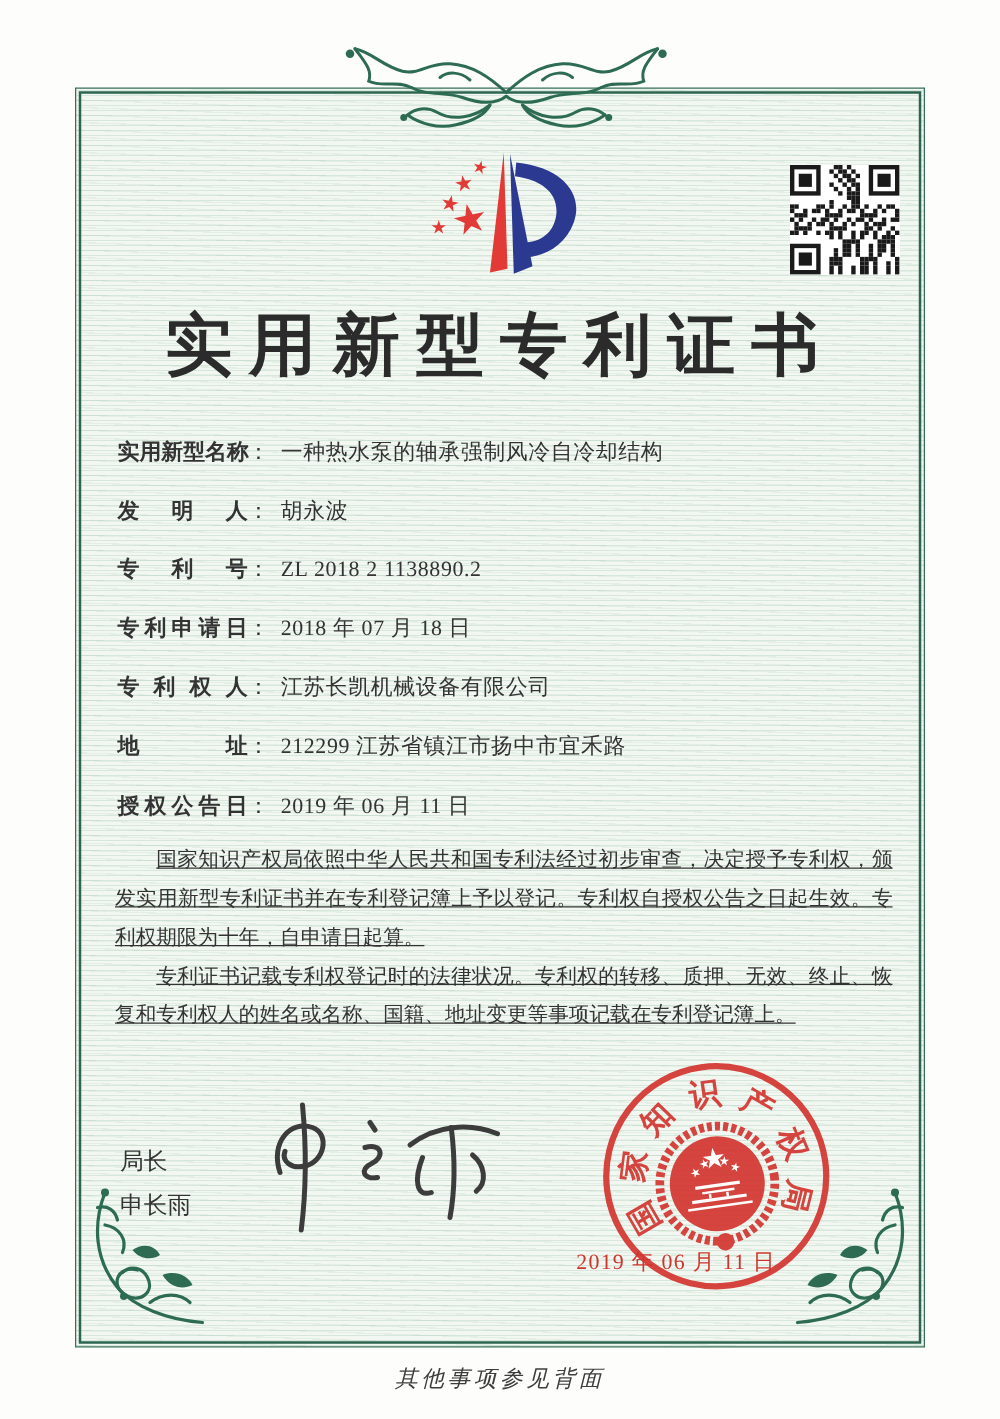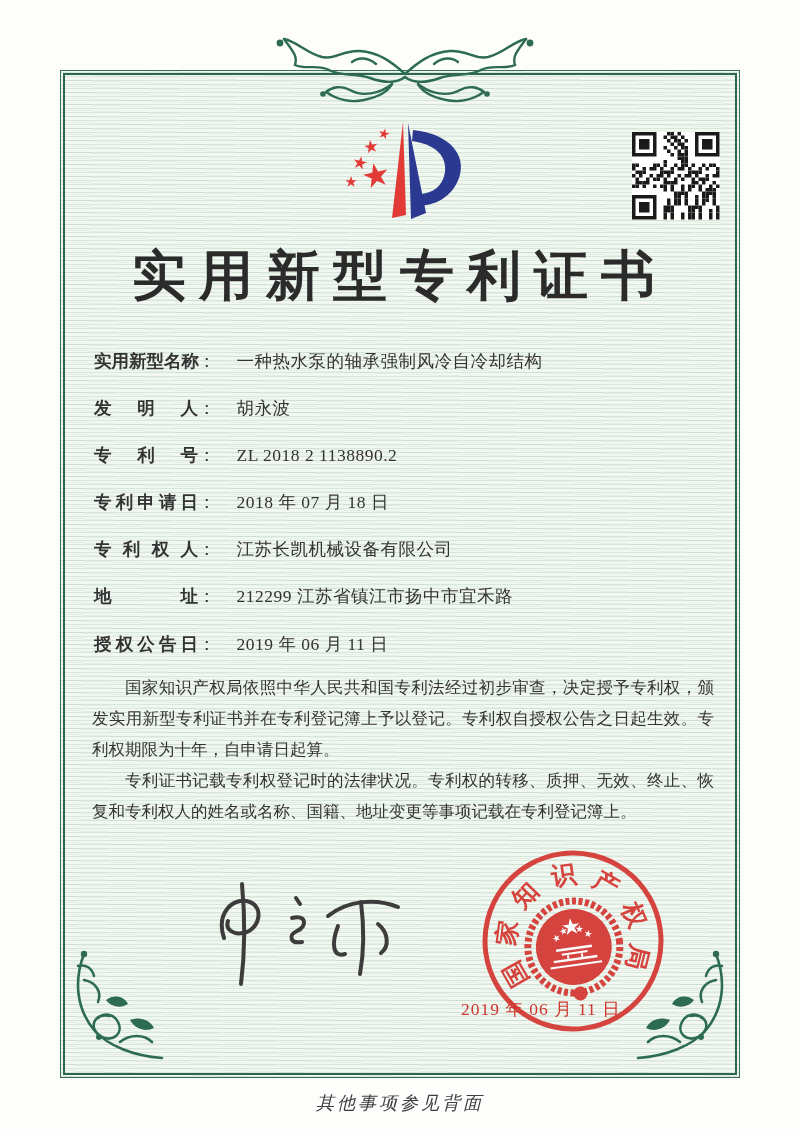--- a/index.html
+++ b/index.html
@@ -23,27 +23,27 @@
   .logo{position:absolute;left:333px;top:116px;width:146px;height:120px;}
   .qr{position:absolute;left:632px;top:132px;width:88px;height:88px;background:#fff;}
 
   .title{position:absolute;left:0;top:240px;width:100%;margin:0;text-align:center;
     font-size:54px;font-weight:700;letter-spacing:13px;color:#2b2b2b;}
 
   .fields{position:absolute;left:94px;top:349px;width:620px;font-size:17.5px;color:#333;}
   .field{position:absolute;left:0;white-space:nowrap;}
   .flabel{display:inline-block;width:104px;text-align:justify;text-align-last:justify;vertical-align:bottom;font-weight:bold;}
   .colon{display:inline-block;}
-  .fvalue{margin-left:21px;letter-spacing:0.5px;}
+  .fvalue{margin-left:9px;letter-spacing:0.5px;}
   .grant-no{position:absolute;left:330px;top:0;white-space:nowrap;}
   .grant-no .flabel{width:88px;}
 
   .paras{position:absolute;left:92px;top:672px;width:622px;font-size:16.5px;line-height:31px;
     color:#333;text-align:justify;}
-  .paras p{margin:0;text-indent:2em;}
+  .paras p{margin:0;text-indent:2em;text-decoration:underline;}
 
   .signer{position:absolute;left:96px;top:912px;font-size:19px;line-height:35px;color:#333;}
   .signature{position:absolute;left:198px;top:876px;width:225px;height:120px;}
 
   .seal{position:absolute;left:477px;top:845px;width:192px;height:192px;opacity:0.92;}
   .seal-date{position:absolute;left:461px;top:997px;font-size:17.5px;letter-spacing:1px;color:#ce362d;white-space:nowrap;}
 
   .page-info{position:absolute;left:0;top:1039px;width:100%;text-align:center;font-size:15px;letter-spacing:2px;color:#333;}
   .back-note{position:absolute;left:0;top:1091px;width:100%;text-align:center;font-size:18px;letter-spacing:3px;color:#3d3d3d;font-style:italic;}
 
@@ -338,20 +338,24 @@
     <div class="field" style="top:283px">
       <span class="flabel">授权公告日</span><span class="colon">：</span><span class="fvalue">2019 年 06 月 11 日</span>
     </div>
   </div>
 
   <div class="paras">
     <p>国家知识产权局依照中华人民共和国专利法经过初步审查，决定授予专利权，颁发实用新型专利证书并在专利登记簿上予以登记。专利权自授权公告之日起生效。专利权期限为十年，自申请日起算。</p>
     <p>专利证书记载专利权登记时的法律状况。专利权的转移、质押、无效、终止、恢复和专利权人的姓名或名称、国籍、地址变更等事项记载在专利登记簿上。</p>
   </div>
 
+  <div class="signer">
+    <div>局长</div>
+    <div>申长雨</div>
+  </div>
 
   <svg class="signature" viewBox="0 0 225 120">
     <g fill="none" stroke="#3c3c3c" stroke-width="4" stroke-linecap="round">
       <path d="M26,62 C18,38 34,20 52,26 C66,31 62,54 45,57 C35,59 27,53 30,45"></path>
       <path d="M44,8 C47,40 47,76 43,108"></path>
       <path d="M98,22 L102,28"></path>
       <path d="M94,42 C108,38 110,50 99,55 C90,59 92,68 104,66"></path>
       <path d="M130,40 C150,24 178,22 200,31"></path>
       <path d="M163,26 C166,50 166,76 162,98"></path>
       <path d="M140,50 C133,68 135,82 147,78"></path>

